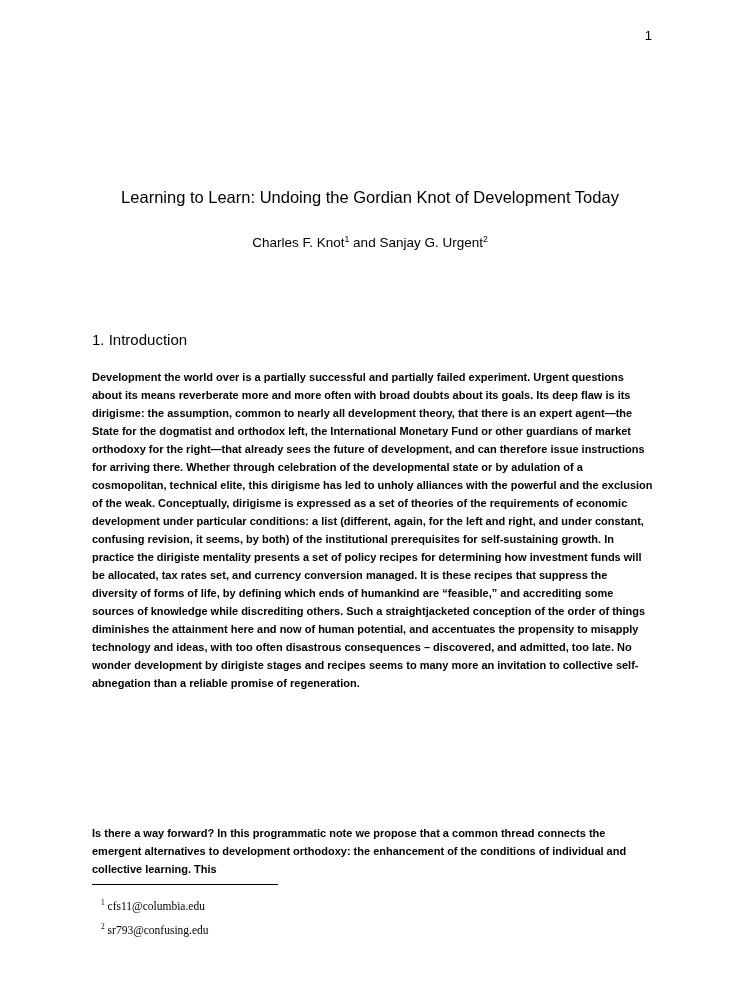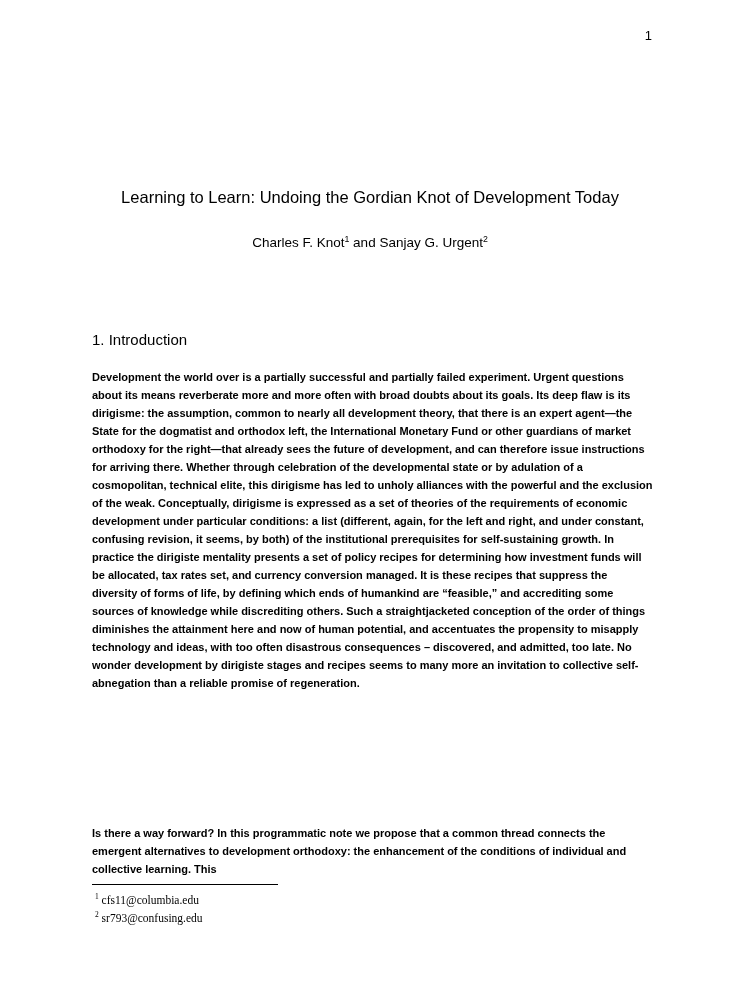--- a/index.html
+++ b/index.html
@@ -71,21 +71,21 @@
     margin: 0;
   }
   .footnotes {
     position: absolute;
     top: 890px;
     left: 92px;
     font-family: "Liberation Serif", serif;
     font-size: 11.5px;
     line-height: 15px;
   }
-  .footnote { margin: 3px; }
+  .footnote { margin: 9px; }
   sup {
     font-size: 0.65em;
     vertical-align: super;
     line-height: 0;
   }
 </style>
 </head>
 <body>
 
 <div class="page">

